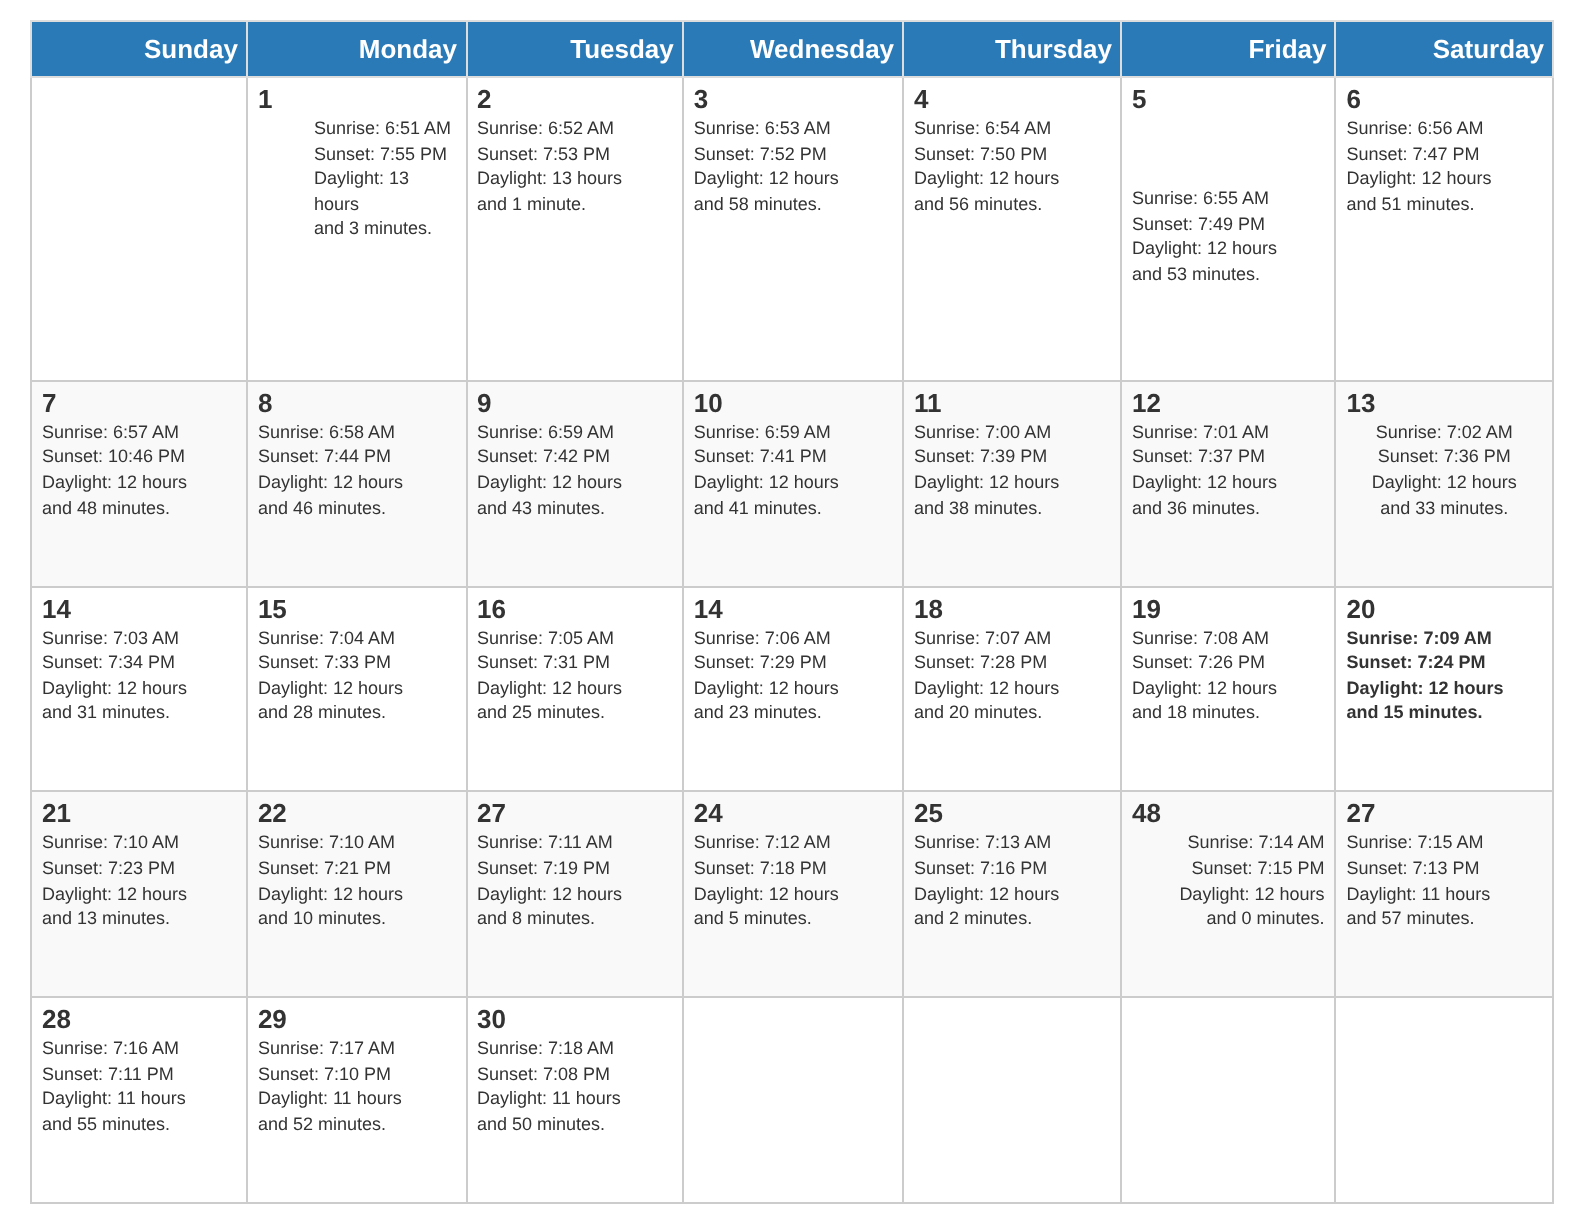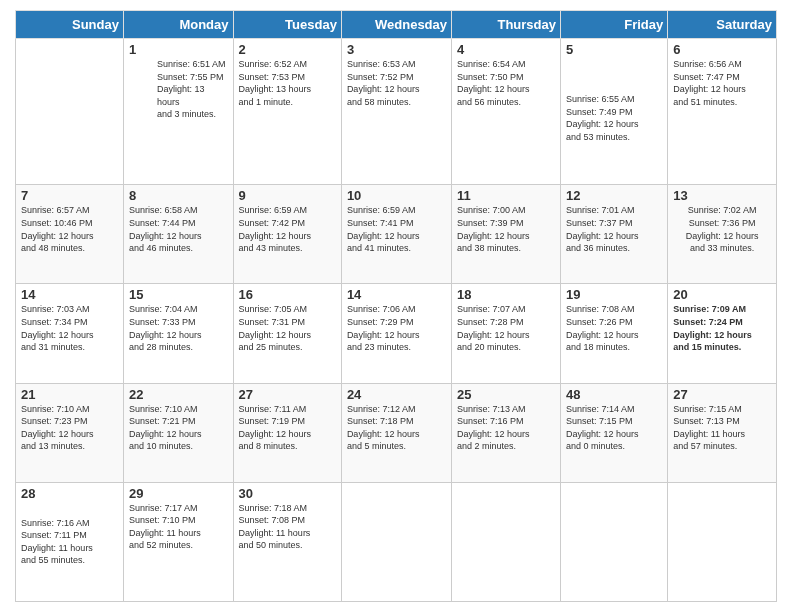--- a/index.html
+++ b/index.html
@@ -279,37 +279,37 @@
           </td>
           <td>
             <span class="day-number">25</span>
             <div class="day-info" style="white-space: pre-line;">Sunrise: 7:13 AM
 Sunset: 7:16 PM
 Daylight: 12 hours
 and 2 minutes.</div>
           </td>
           <td>
             <span class="day-number">48</span>
-            <div class="day-info" style="white-space: pre-line;">Sunrise: 7:14 AM
+            <div class="day-info" style="white-space: pre-line; text-align: right;">Sunrise: 7:14 AM
 Sunset: 7:15 PM
 Daylight: 12 hours
 and 0 minutes.</div>
           </td>
           <td>
             <span class="day-number">27</span>
             <div class="day-info" style="white-space: pre-line;">Sunrise: 7:15 AM
 Sunset: 7:13 PM
 Daylight: 11 hours
 and 57 minutes.</div>
           </td>
         </tr>
         <tr>
           <td>
             <span class="day-number">28</span>
-            <div class="day-info" style="white-space: pre-line; margin-top: 16px;">Sunrise: 7:16 AM
+            <div class="day-info" style="white-space: pre-line;">Sunrise: 7:16 AM
 Sunset: 7:11 PM
 Daylight: 11 hours
 and 55 minutes.</div>
           </td>
           <td>
             <span class="day-number">29</span>
             <div class="day-info" style="white-space: pre-line;">Sunrise: 7:17 AM
 Sunset: 7:10 PM
 Daylight: 11 hours
 and 52 minutes.</div>

